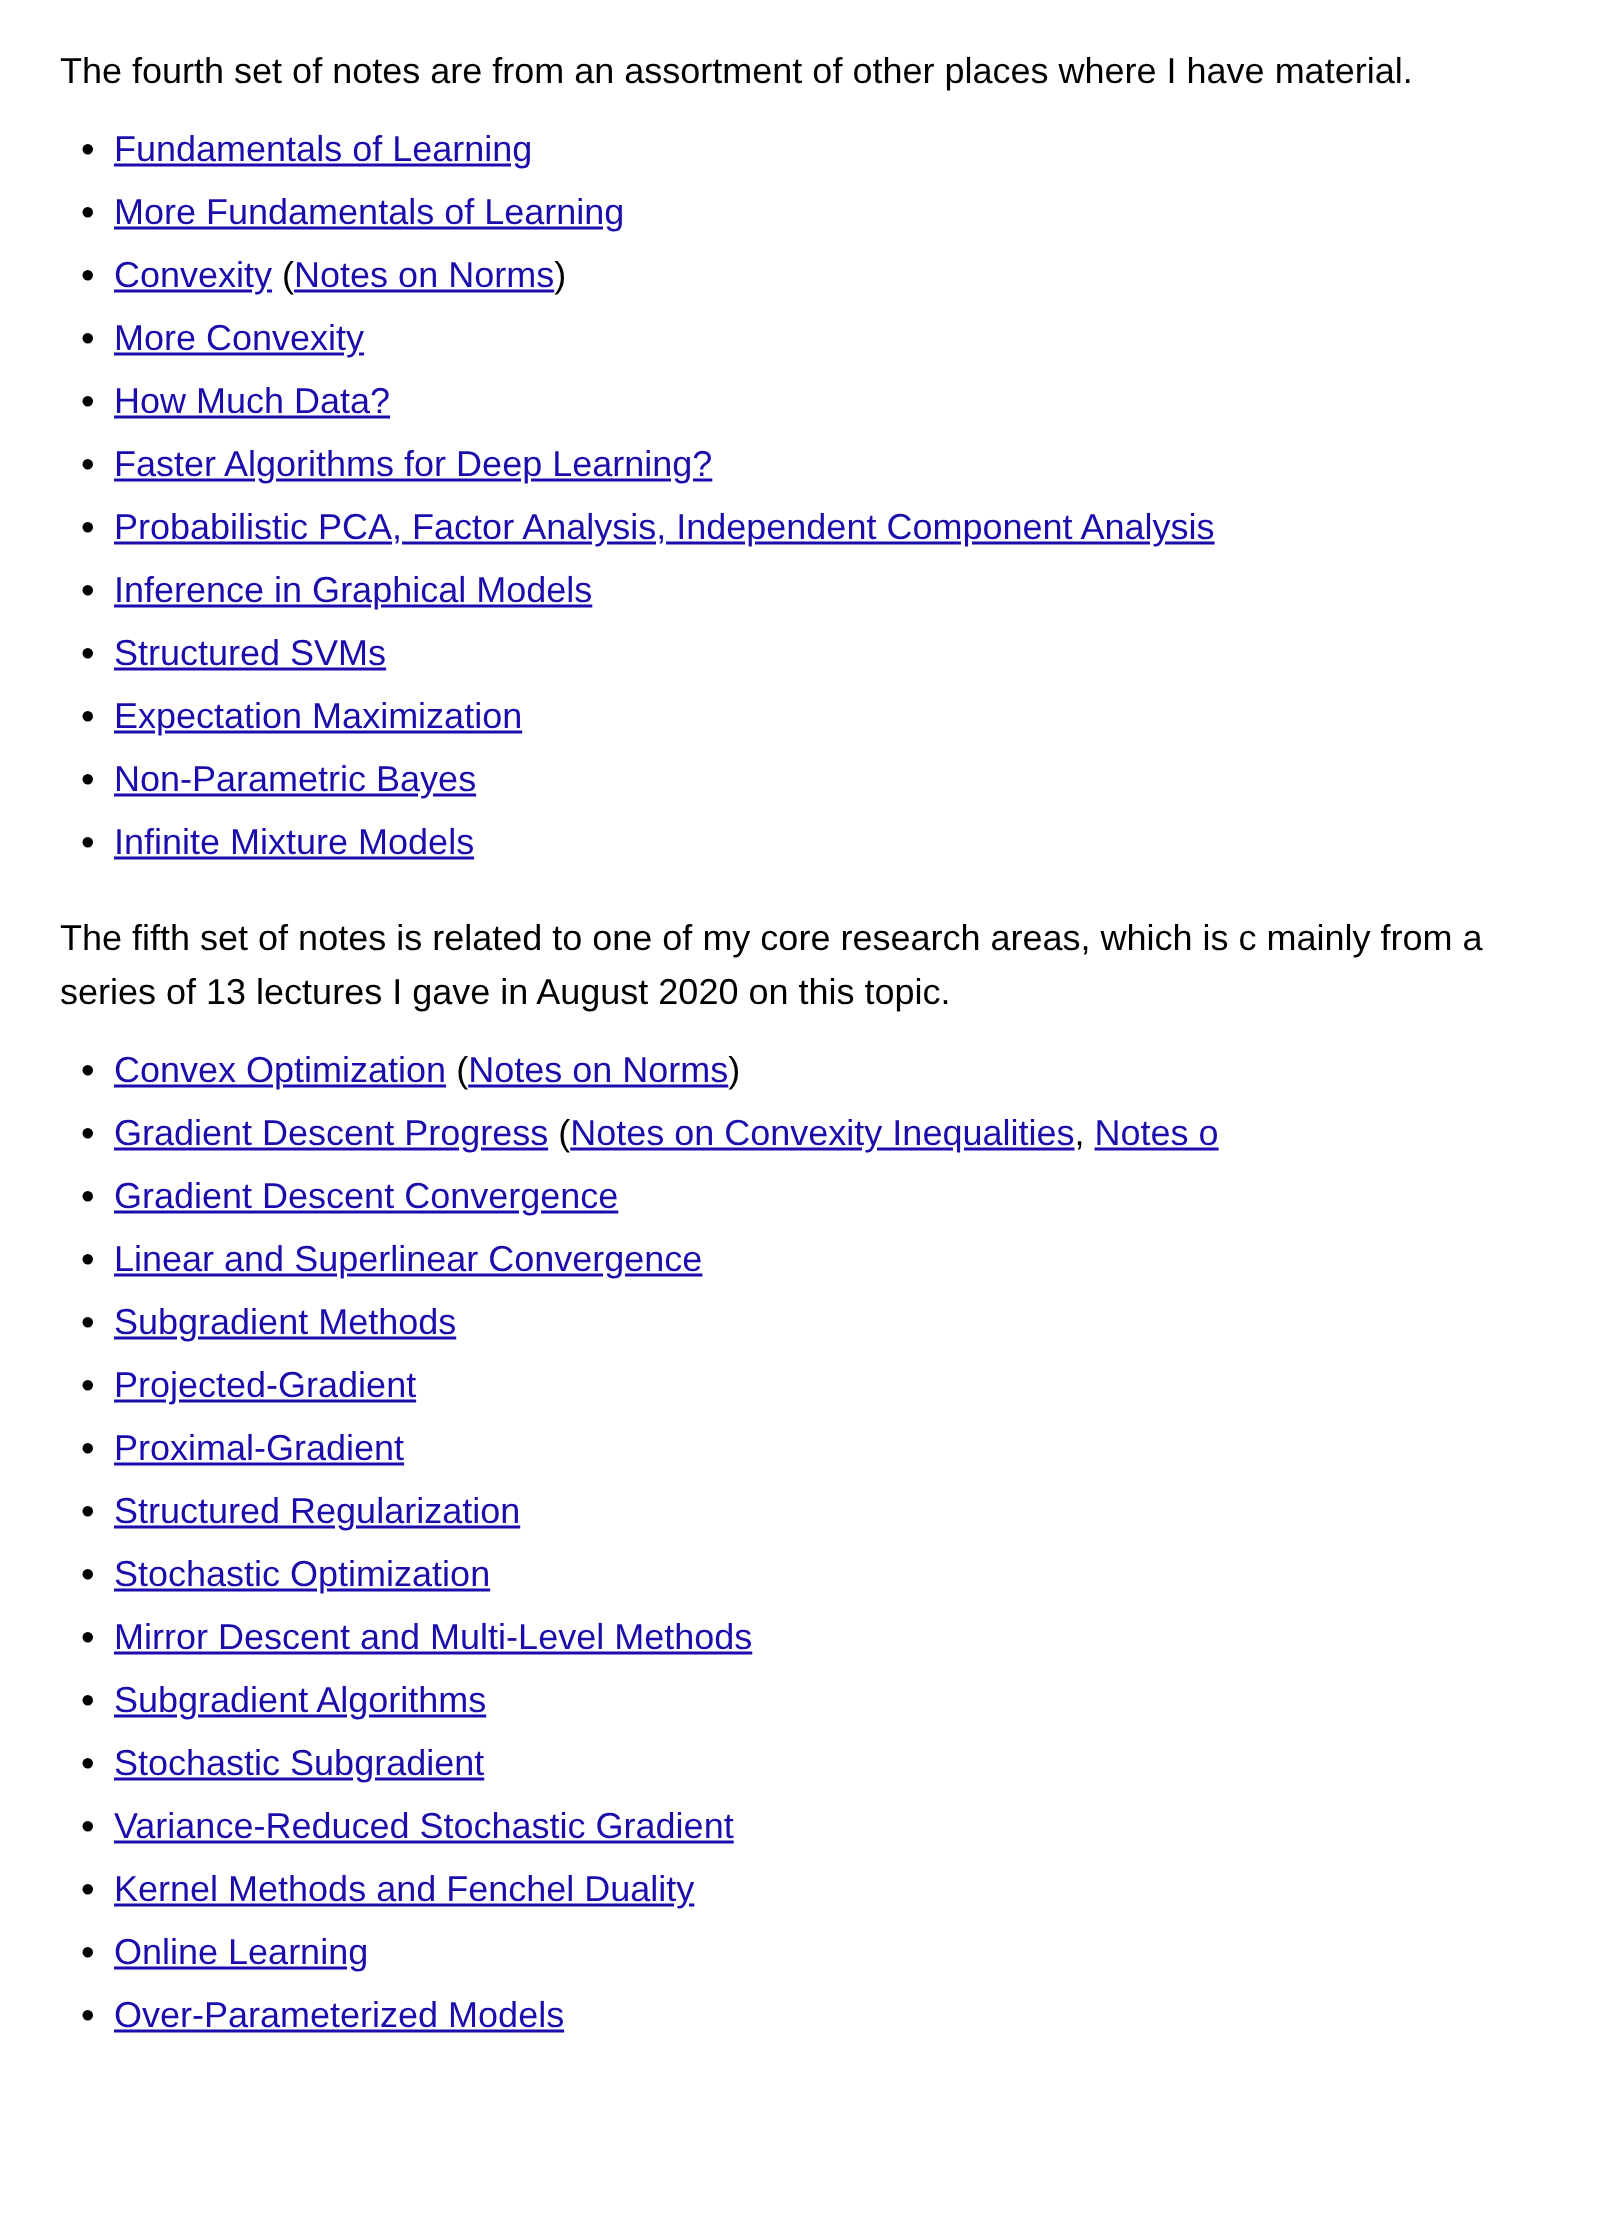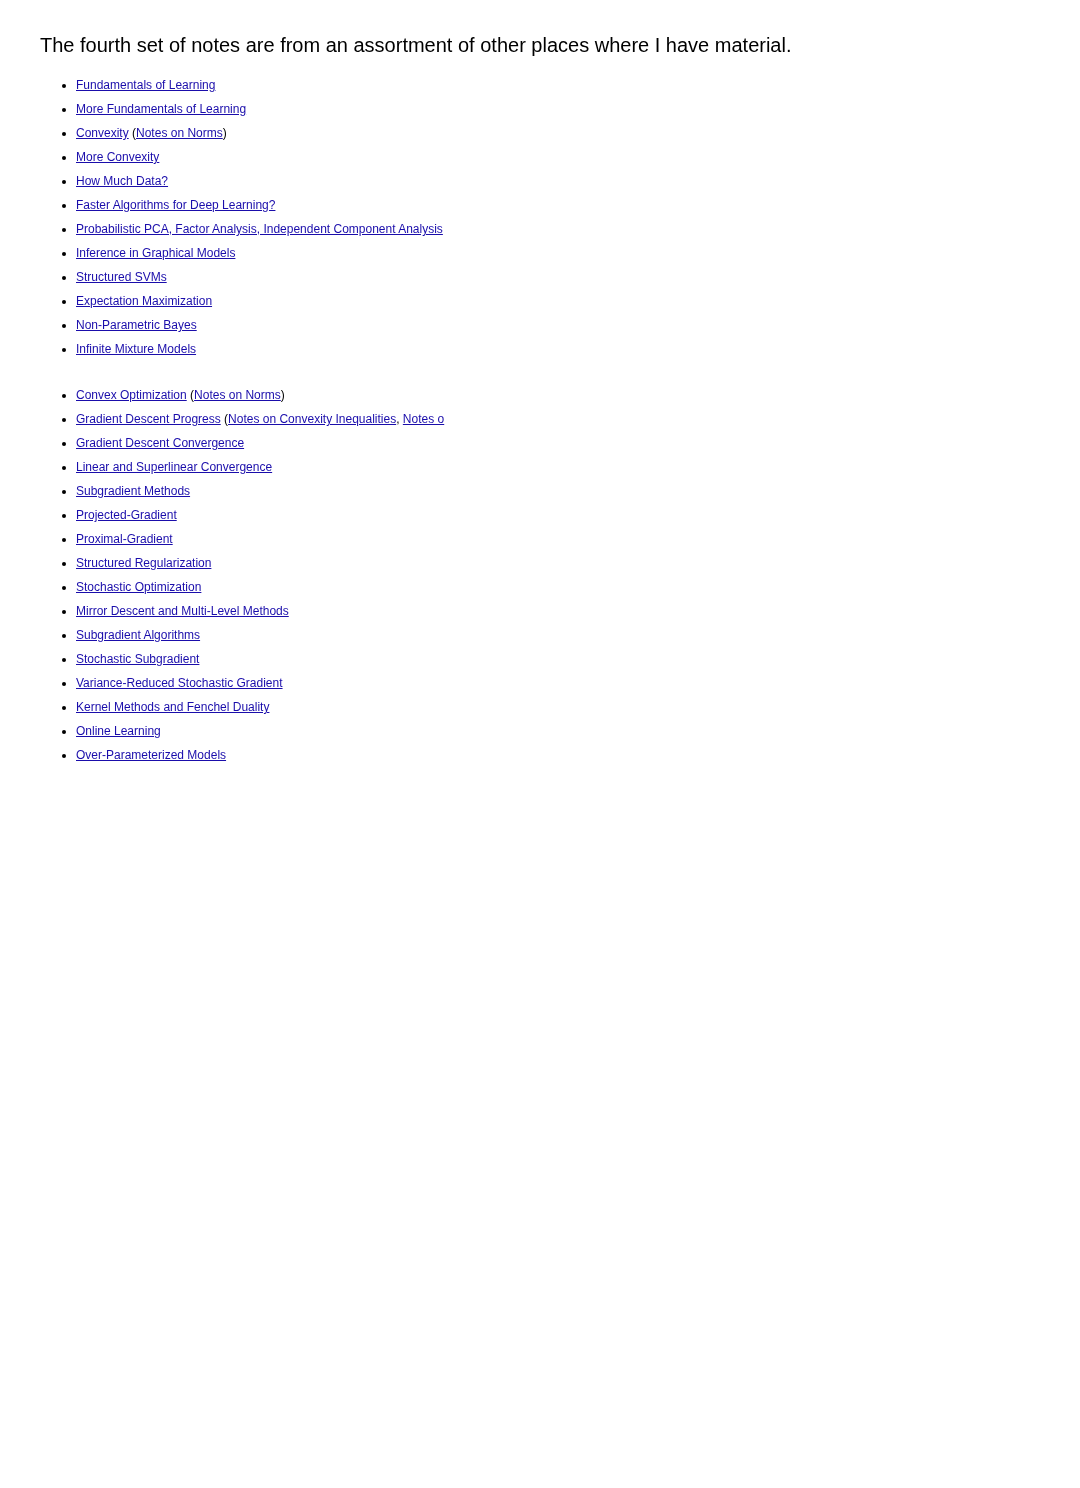--- a/index.html
+++ b/index.html
@@ -17,29 +17,29 @@
       max-width: 1080px;
     }
     h2 {
       font-size: 22px;
       font-weight: bold;
       margin-bottom: 16px;
       margin-top: 0;
     }
     .section-description {
       margin-bottom: 16px;
-      font-size: 20px;
+      font-size: 24px;
     }
     ul {
       margin-left: 36px;
       margin-bottom: 28px;
     }
     ul li {
       margin-bottom: 6px;
-      font-size: 12px;
+      font-size: 24px;
     }
     a {
       color: #1a0dab;
       text-decoration: underline;
     }
     .section {
       margin-bottom: 10px;
     }
     .part-heading {
       margin-top: 10px;
@@ -98,20 +98,21 @@
       <a href="#">Non-Parametric Bayes</a>
     </li>
 
     <li>
       <a href="#">Infinite Mixture Models</a>
     </li>
   </ul>
 </div>
 
 <div class="section">
+  <p class="section-description">The fifth set of notes is related to one of my core research areas, which is c mainly from a series of 13 lectures I gave in August 2020 on this topic.</p>
   <ul>
 
     <li>
       <a href="#">Convex Optimization</a>
       <span> (</span><a href="#">Notes on Norms</a><span>)</span>
     </li>
 
     <li>
       <a href="#">Gradient Descent Progress</a>
       <span> (</span><a href="#">Notes on Convexity Inequalities</a><span>, </span><a href="#">Notes o</a>

